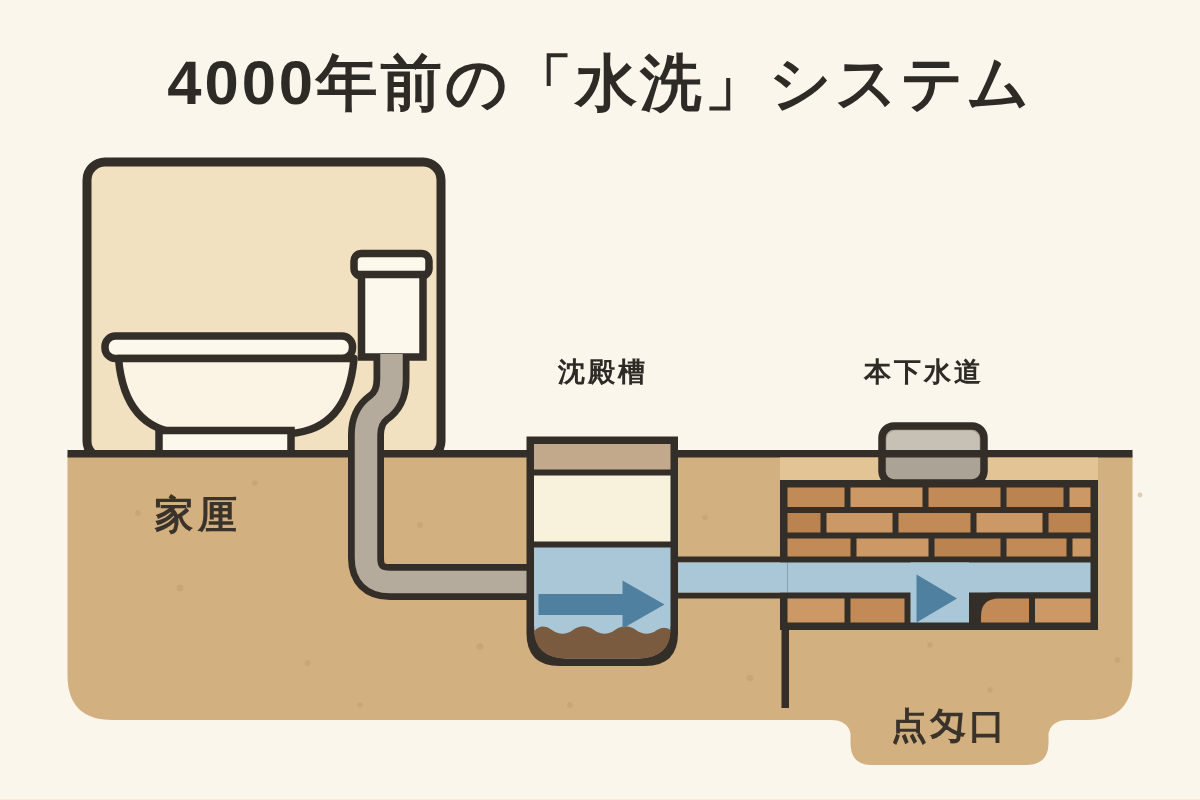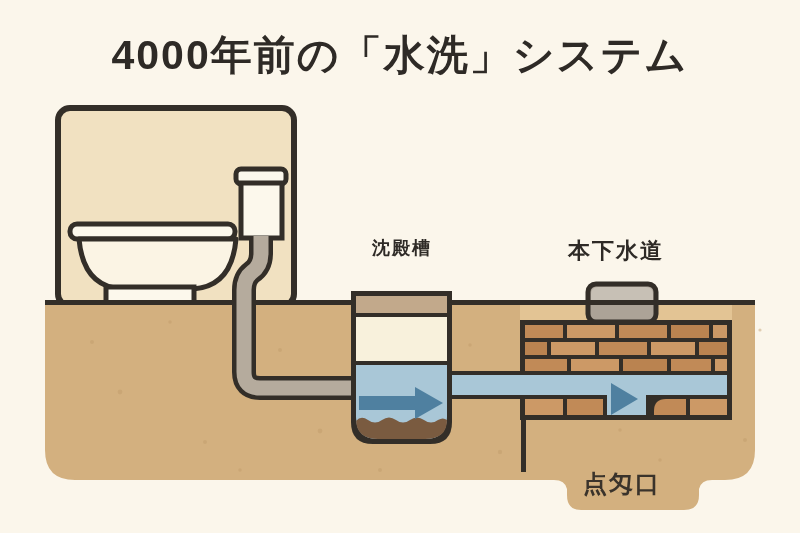--- a/index.html
+++ b/index.html
@@ -5,23 +5,23 @@
   html,body{margin:0;padding:0;}
   .canvas{
     position:relative;width:800px;height:533px;overflow:hidden;
     background:#fde047;
     font-family:"Liberation Sans","DejaVu Sans",sans-serif;
   }
   .canvas svg{position:absolute;left:0;top:0;}
   .txt{position:absolute;color:#2E2A26;font-weight:800;white-space:nowrap;}
   .title{left:0;right:0;top:28px;text-align:center;font-size:41px;letter-spacing:2px;}
   .lbl-tank{left:340px;width:124px;top:236px;text-align:center;font-size:18px;letter-spacing:2px;}
-  .lbl-sewer{left:545px;width:142px;top:236px;text-align:center;font-size:22px;letter-spacing:2px;}
+  .lbl-sewer{left:545px;width:142px;top:236px;text-align:center;font-size:18px;letter-spacing:2px;}
   .lbl-house{left:103px;top:326px;font-size:26px;letter-spacing:3px;color:#3A332B;}
-  .lbl-port{left:583px;width:100px;top:468px;text-align:left;font-size:24px;letter-spacing:2px;color:#3A332B;}
+  .lbl-port{left:583px;width:100px;top:468px;text-align:center;font-size:24px;letter-spacing:2px;color:#3A332B;}
 </style>
 </head>
 <body>
 
 <div class="canvas">
 <svg width="800" height="533" viewBox="0 0 800 533">
 
   <rect x="0" y="0" width="800" height="533" fill="#FBF6EB"></rect>
 
   <rect x="58" y="108" width="236" height="198" rx="12" fill="#F1E1C1" stroke="#332E28" stroke-width="6"></rect>
@@ -116,14 +116,15 @@
     <path d="M356,365 H447 V417 Q447,439 425,439 H378 Q356,439 356,417 Z" fill="#A9C7D7"></path>
     <path d="M356,421 Q361,415 368,420 Q375,425 382,420 Q389,415 396,420 Q403,425 410,420 Q417,415 424,420 Q431,425 438,420 Q443,417 447,420 Q447,439 425,439 H378 Q356,439 356,419 Z" fill="#7A5B40"></path>
     <rect x="359" y="396" width="58" height="14" fill="#4F80A0"></rect>
     <polygon points="415,387 443,403 415,419" fill="#4F80A0"></polygon>
   </g>
 </svg>
 
 <div class="txt title">4000年前の「水洗」システム</div>
 <div class="txt lbl-tank">沈殿槽</div>
 <div class="txt lbl-sewer">本下水道</div>
+<div class="txt lbl-house">家厘</div>
 <div class="txt lbl-port">点匁口</div>
 
 </div>
 </body></html>

